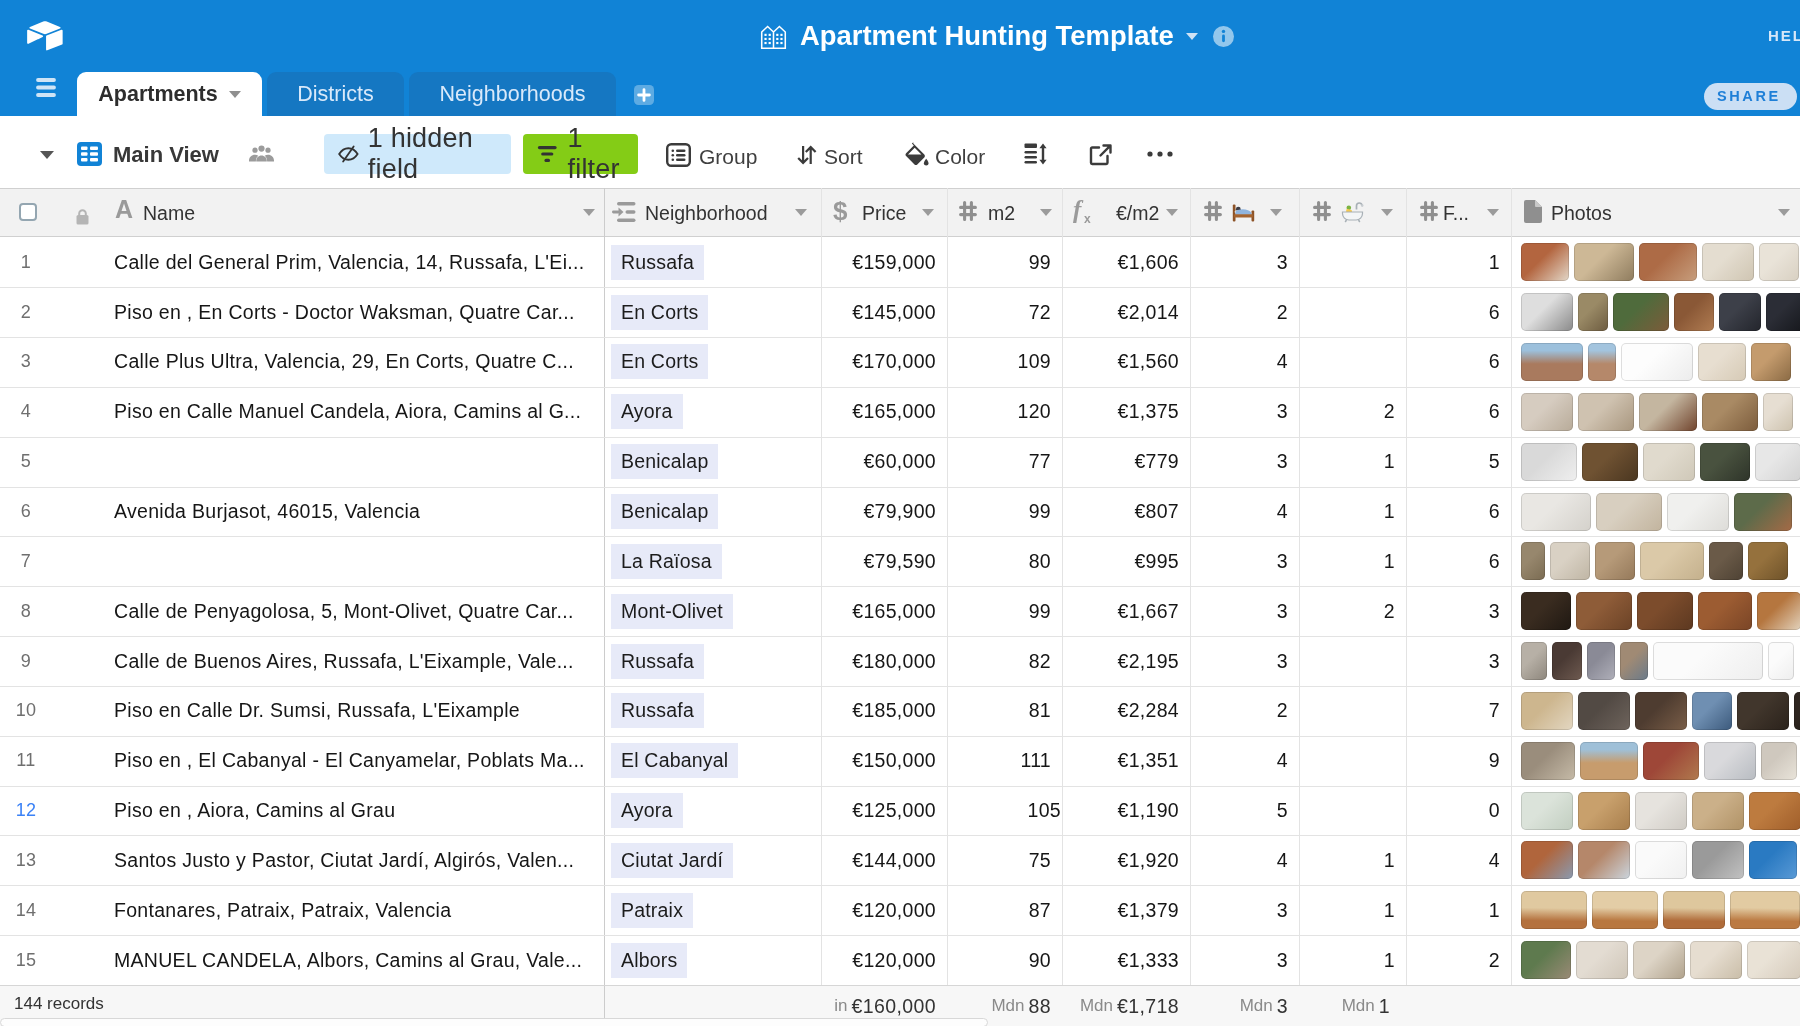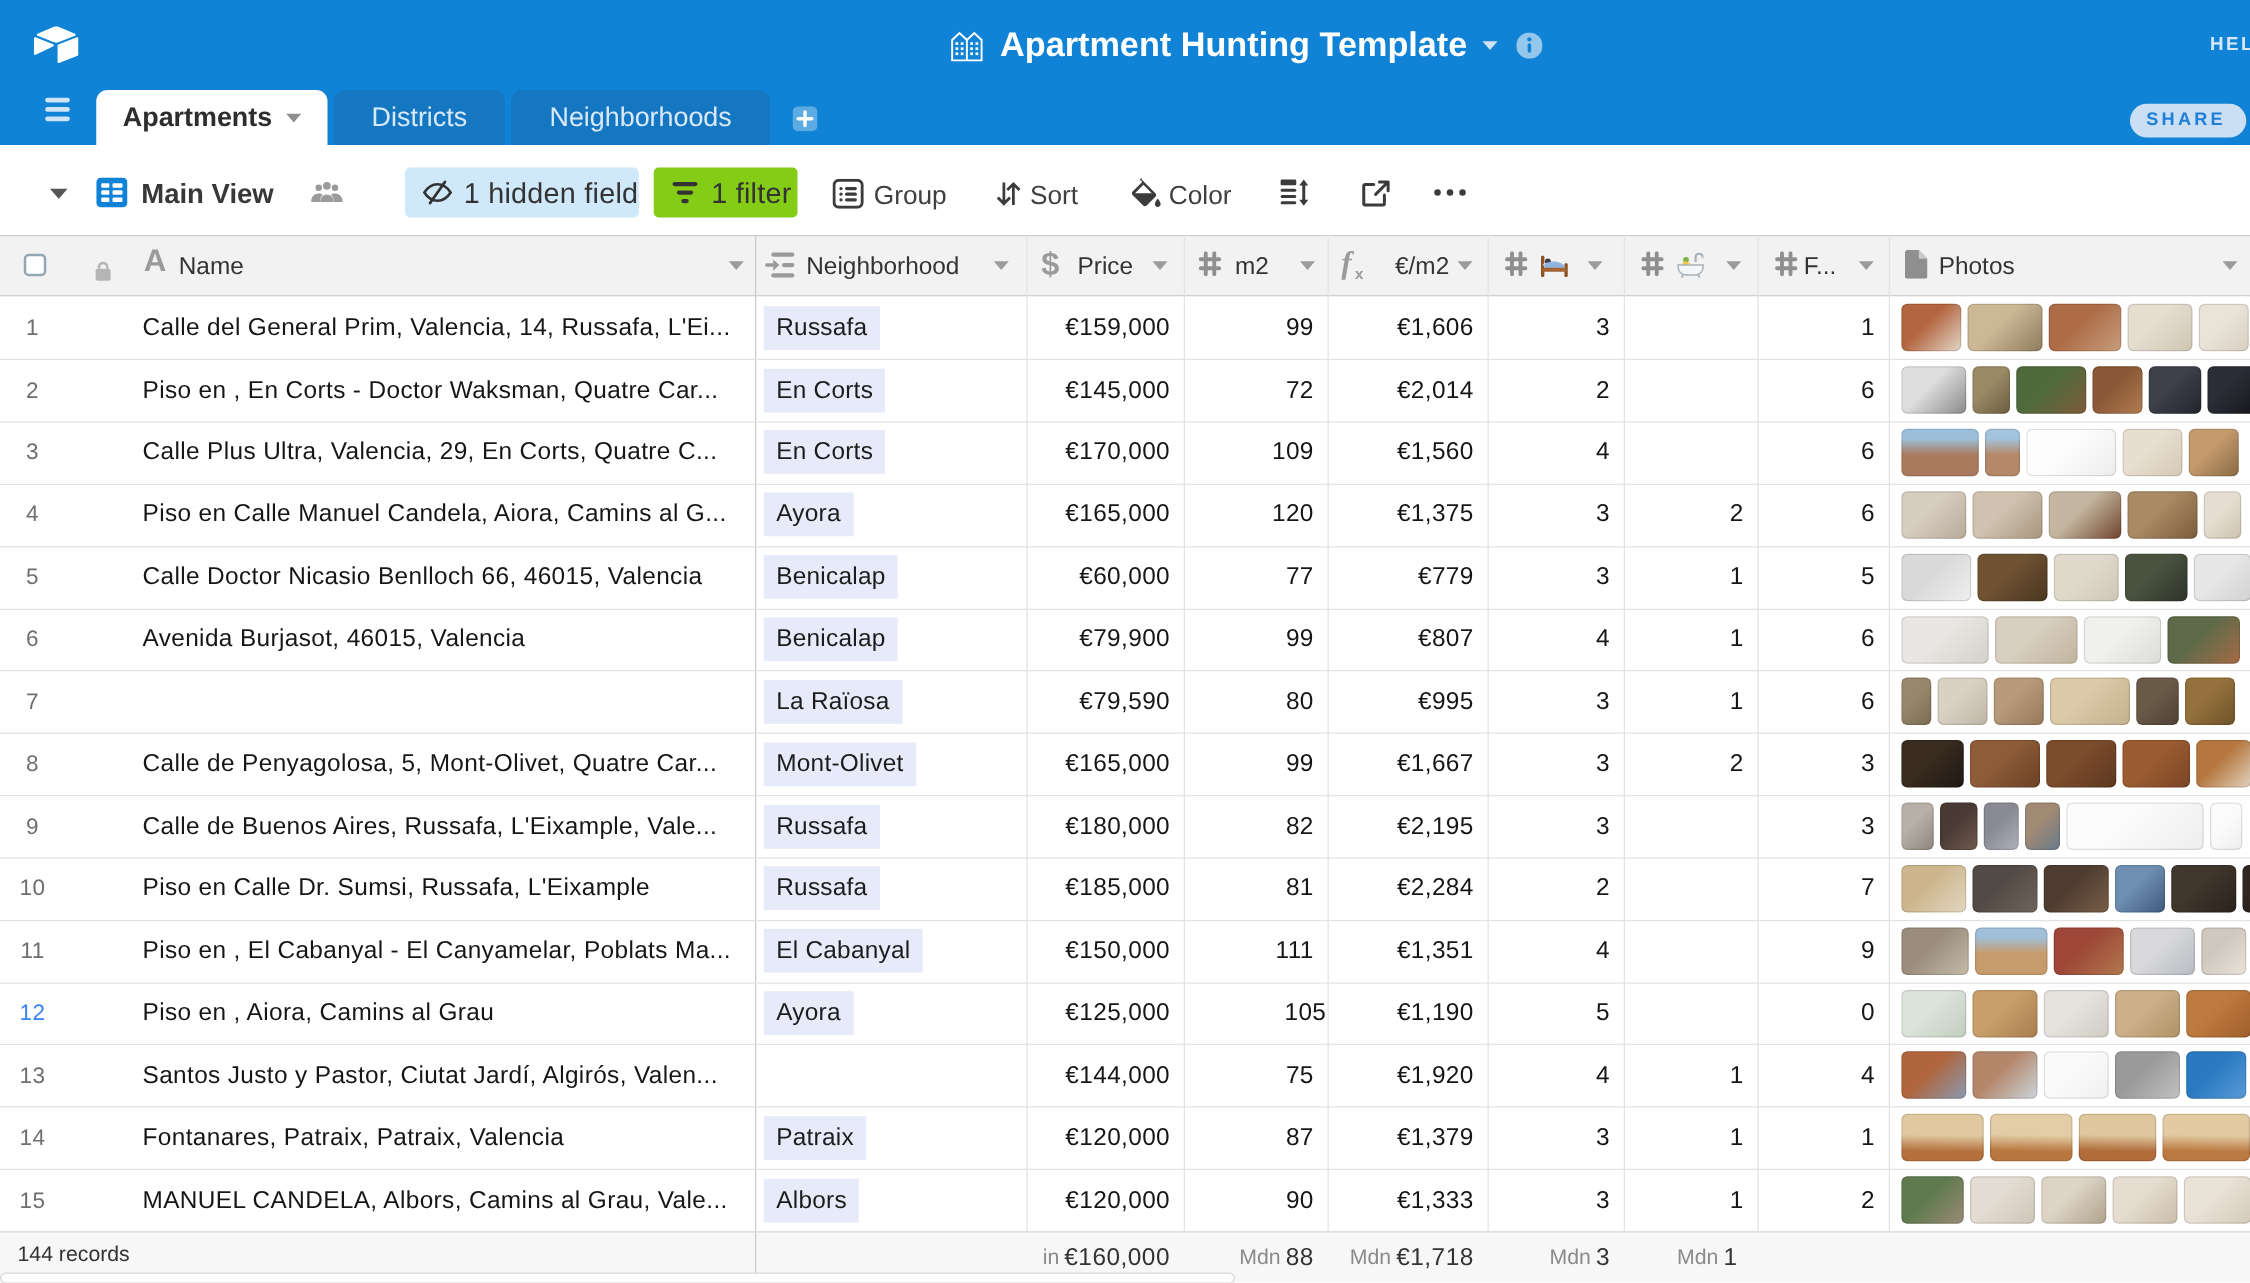--- a/index.html
+++ b/index.html
@@ -5,21 +5,21 @@
  font-family:"Liberation Sans",sans-serif;-webkit-font-smoothing:antialiased}
 .abs{position:absolute}
 #top{position:absolute;left:0;top:0;width:1800px;height:116px;background:#1183d6}
 .tab{position:absolute;top:72px;height:44px;border-radius:9px 9px 0 0;
  display:flex;align-items:center;justify-content:center;font-size:21.5px;color:#fff}
 .tab.on{background:#fff;color:#2d2d2d;font-weight:700}
 .tab.off{background:#1577c2;color:#d9e9fa}
 #toolbar{position:absolute;left:0;top:116px;width:1800px;height:72px;background:#fff}
 .tbtxt{position:absolute;font-size:21px;color:#3f3f3f;font-weight:400;top:141px;line-height:32px}
 .pill{position:absolute;top:134px;height:40px;border-radius:4px;display:flex;align-items:center;
- font-size:23px;color:#333;font-weight:400;letter-spacing:0.2px}
+ font-size:27px;color:#333;font-weight:400;letter-spacing:0.2px}
 #grid{position:absolute;left:0;top:188px;width:1800px;height:838px}
 .cell{position:absolute;display:flex;align-items:center;font-size:19.5px;color:#161616;letter-spacing:0.3px}
 .num{justify-content:flex-end}
 .caret{width:0;height:0;border-left:7px solid transparent;border-right:7px solid transparent;
  border-top:8px solid #9b9b9b;position:absolute}
 .rowline{position:absolute;left:0;width:1800px;height:1px;background:#e3e3e3}
 .vline{position:absolute;top:0;width:1px;background:#e3e3e3}
 .token{background:#e7eaf8;border-radius:0;height:35px;display:flex;align-items:center;
  padding:0 10px;font-size:19.5px;color:#1c1c1c;max-width:196px;white-space:nowrap;letter-spacing:0.2px}
 .thumb{border-radius:5px;height:38px;flex:none;box-shadow:inset 0 0 0 1px rgba(0,0,0,0.12)}
@@ -307,21 +307,20 @@
 <div class="cell num" style="left:1406px;top:198.92px;width:94px;height:49.84px">6</div>
 <div class="cell" style="left:1521px;top:198.92px;width:279px;height:49.84px;gap:5px;overflow:hidden">
       <div class="thumb" style="width:52px;background:linear-gradient(135deg,#d6ccc0 0%,#d6ccc0 42%,#b8ab99 100%)"></div>
       <div class="thumb" style="width:56px;background:linear-gradient(135deg,#cfc2b0 0%,#cfc2b0 42%,#a8967e 100%)"></div>
       <div class="thumb" style="width:58px;background:linear-gradient(135deg,#c4b6a0 0%,#c4b6a0 42%,#70432c 100%)"></div>
       <div class="thumb" style="width:56px;background:linear-gradient(135deg,#a98a64 0%,#a98a64 42%,#7c5c3c 100%)"></div>
       <div class="thumb" style="width:30px;background:linear-gradient(135deg,#e6ded2 0%,#e6ded2 42%,#cdc2ae 100%)"></div>
     </div>
 <div class="rowline" style="top:248.76px"></div>
 <div class="cell num" style="left:0;top:248.76px;width:52px;height:49.84px;color:#6f6f6f;font-size:18px;justify-content:center">5</div>
-<div class="cell" style="left:114px;top:248.76px;width:482px;height:49.84px;white-space:nowrap;overflow:hidden">Calle Doctor Nicasio Benlloch 66, 46015, Valencia</div>
 <div class="cell" style="left:611px;top:248.76px;width:205px;height:49.84px">
       <span class="token">Benicalap</span>
     </div>
 <div class="cell num" style="left:821px;top:248.76px;width:115px;height:49.84px">€60,000</div>
 <div class="cell num" style="left:947px;top:248.76px;width:104px;height:49.84px">77</div>
 <div class="cell num" style="left:1062px;top:248.76px;width:117px;height:49.84px">€779</div>
 <div class="cell num" style="left:1190px;top:248.76px;width:98px;height:49.84px">3</div>
 <div class="cell num" style="left:1299px;top:248.76px;width:96px;height:49.84px">1</div>
 <div class="cell num" style="left:1406px;top:248.76px;width:94px;height:49.84px">5</div>
 <div class="cell" style="left:1521px;top:248.76px;width:279px;height:49.84px;gap:5px;overflow:hidden">
@@ -461,20 +460,23 @@
 <div class="cell" style="left:1521px;top:597.64px;width:279px;height:49.84px;gap:5px;overflow:hidden">
       <div class="thumb" style="width:52px;background:linear-gradient(135deg,#dbe3da 0%,#dbe3da 42%,#c2cec0 100%)"></div>
       <div class="thumb" style="width:52px;background:linear-gradient(135deg,#c8a06c 0%,#c8a06c 42%,#a87e4c 100%)"></div>
       <div class="thumb" style="width:52px;background:linear-gradient(135deg,#e6e3de 0%,#e6e3de 42%,#cfcbc4 100%)"></div>
       <div class="thumb" style="width:52px;background:linear-gradient(135deg,#cbb089 0%,#cbb089 42%,#b09266 100%)"></div>
       <div class="thumb" style="width:52px;background:linear-gradient(135deg,#bd7b3f 0%,#bd7b3f 42%,#a05e2a 100%)"></div>
     </div>
 <div class="rowline" style="top:647.48px"></div>
 <div class="cell num" style="left:0;top:647.48px;width:52px;height:49.84px;color:#6f6f6f;font-size:18px;justify-content:center">13</div>
 <div class="cell" style="left:114px;top:647.48px;width:482px;height:49.84px;white-space:nowrap;overflow:hidden">Santos Justo y Pastor, Ciutat Jardí, Algirós, Valen...</div>
+<div class="cell" style="left:611px;top:647.48px;width:205px;height:49.84px">
+      <span class="token">Ciutat Jardí</span>
+    </div>
 <div class="cell num" style="left:821px;top:647.48px;width:115px;height:49.84px">€144,000</div>
 <div class="cell num" style="left:947px;top:647.48px;width:104px;height:49.84px">75</div>
 <div class="cell num" style="left:1062px;top:647.48px;width:117px;height:49.84px">€1,920</div>
 <div class="cell num" style="left:1190px;top:647.48px;width:98px;height:49.84px">4</div>
 <div class="cell num" style="left:1299px;top:647.48px;width:96px;height:49.84px">1</div>
 <div class="cell num" style="left:1406px;top:647.48px;width:94px;height:49.84px">4</div>
 <div class="cell" style="left:1521px;top:647.48px;width:279px;height:49.84px;gap:5px;overflow:hidden">
       <div class="thumb" style="width:52px;background:linear-gradient(135deg,#b0653c 0%,#b0653c 42%,#8a9ab0 100%)"></div>
       <div class="thumb" style="width:52px;background:linear-gradient(135deg,#b5876a 0%,#b5876a 42%,#cbd5de 100%)"></div>
       <div class="thumb" style="width:52px;background:linear-gradient(135deg,#fafafa 0%,#fafafa 42%,#f0f0f0 100%)"></div>

